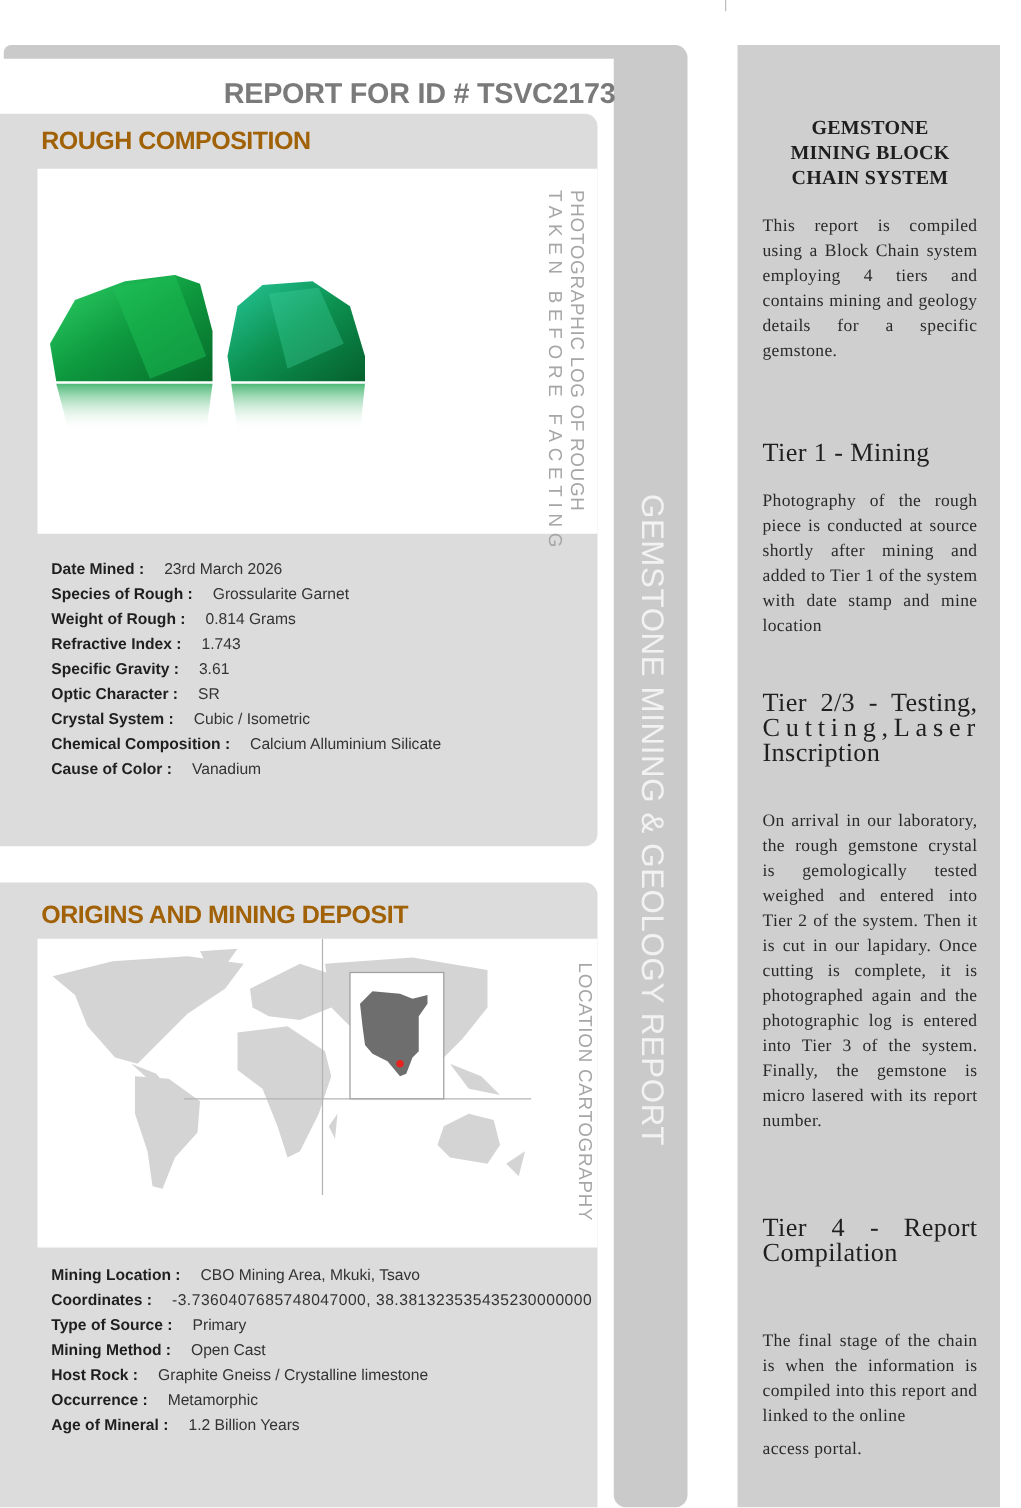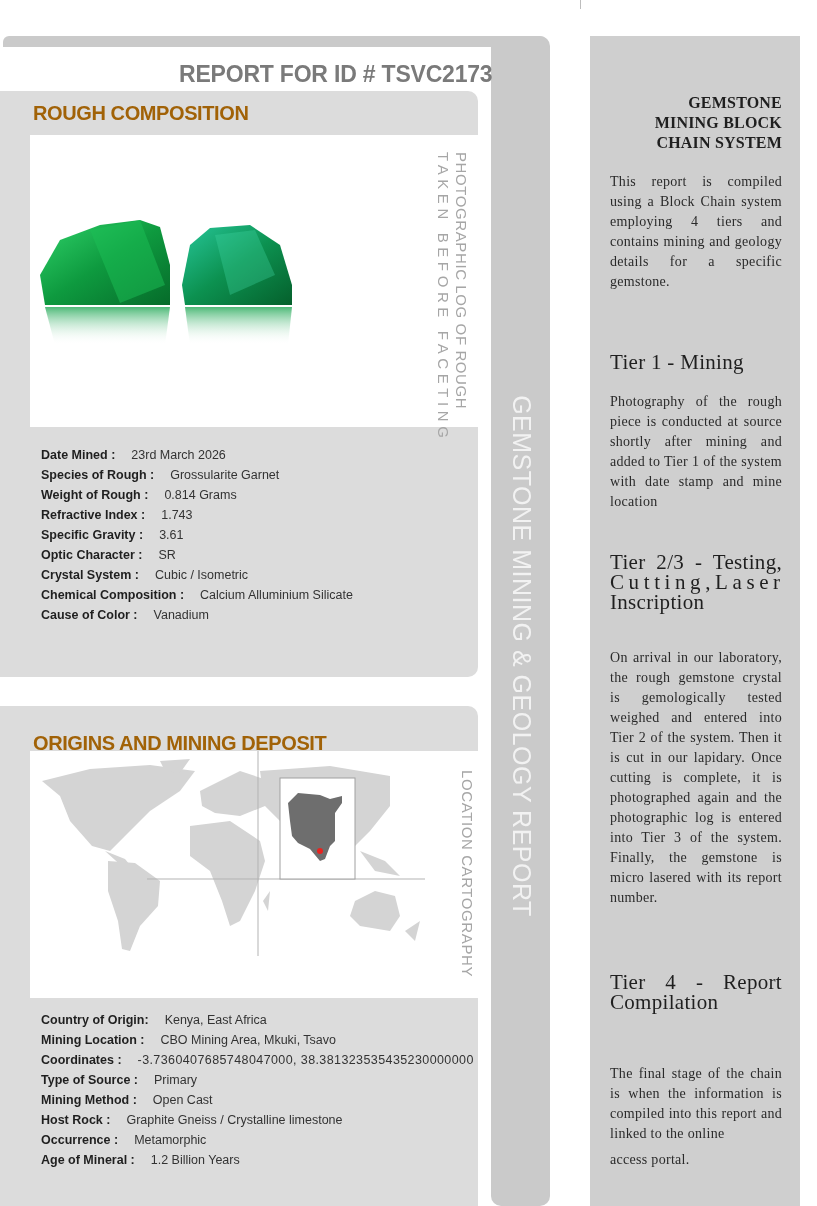--- a/index.html
+++ b/index.html
@@ -14,42 +14,42 @@
   .vbar-title span { position: absolute; left: 50%; top: 620px; transform: translate(-50%, -50%) rotate(90deg); white-space: nowrap; color: #f2f2f2; font-size: 25px; letter-spacing: 0.5px; }
 
   .report-id { position: absolute; left: 179px; top: 61px; font-size: 23px; font-weight: bold; color: #7a7a7a; letter-spacing: -0.2px; }
 
   .panel { position: absolute; left: 0; width: 478px; background: #dcdcdc; border-radius: 0 10px 10px 0; }
   .panel-rough { top: 91px; height: 586px; }
   .panel-origin { top: 706px; height: 500px; border-radius: 0 10px 0 0; }
 
   .panel-title { position: absolute; left: 33px; font-size: 20px; font-weight: bold; color: #a16207; letter-spacing: -0.4px; }
   .panel-rough .panel-title { top: 11px; }
-  .panel-origin .panel-title { top: 15px; margin-top: 11px; }
+  .panel-origin .panel-title { top: 15px; }
 
   .photo-box { position: absolute; left: 30px; top: 44px; width: 448px; height: 292px; background: #ffffff; }
   .map-box { position: absolute; left: 30px; top: 45px; width: 448px; height: 247px; background: #ffffff; }
 
   .vert-caption { position: absolute; color: #a6a6a6; font-size: 15px; white-space: nowrap; transform: rotate(90deg); transform-origin: left top; line-height: 18px; }
   .cap-photo { left: 470px; top: 152px; }
   .cap-photo div { letter-spacing: 0.6px; }
   .cap-photo div.l2 { letter-spacing: 4.6px; }
   .cap-map { left: 476px; top: 770px; letter-spacing: 0.6px; }
 
   .props { position: absolute; left: 41px; font-size: 12.5px; color: #222; }
   .props-rough { top: 354px; }
   .props-origin { top: 304px; }
   .prop { height: 20px; line-height: 20px; white-space: nowrap; }
   .prop .k { font-weight: bold; color: #1f1f1f; }
   .prop .v { color: #333; margin-left: 16px; }
 
   
   .side { position: absolute; left: 590px; top: 36px; width: 210px; height: 1170px; background: #cfcfcf; }
   .side-inner { position: absolute; left: 20px; width: 172px; font-family: "Liberation Serif", serif; color: #1f1f1f; }
-  .side-title { top: 57px; text-align: right; font-weight: bold; font-size: 16px; line-height: 20px; letter-spacing: 0.2px; }
+  .side-title { top: 57px; text-align: center; font-weight: bold; font-size: 16px; line-height: 20px; letter-spacing: 0.2px; }
   .side-text { font-size: 14px; line-height: 20px; text-align: justify; color: #2a2a2a; letter-spacing: 0.3px; }
   .side-head { font-weight: normal; font-size: 21px; line-height: 20px; text-align: justify; letter-spacing: 0.3px; }
   .t-intro { top: 136px; }
   .h1 { top: 316px; }
   .t1 { top: 356px; }
   .h2 { top: 516px; }
   .h2 .spaced { letter-spacing: 4.6px; }
   .t2 { top: 612px; }
   .h3 { top: 936px; }
   .t3 { top: 996px; margin-top: 32px; }
@@ -138,21 +138,20 @@
       </g>
       <line x1="117" y1="128" x2="395" y2="128" stroke="#b3b3b3" stroke-width="1"></line>
       <line x1="228" y1="0" x2="228" y2="205" stroke="#b3b3b3" stroke-width="1"></line>
 
       <rect x="250" y="27" width="75" height="101" fill="#ffffff" stroke="#a0a0a0" stroke-width="1"></rect>
       <path d="M258 52 L268 42 L290 44 L300 48 L312 45 L312 52 L305 62 L305 90 L300 95 L295 108 L290 110 L280 98 L268 92 L262 85 L260 70 Z" fill="#6e6e6e"></path>
       <circle cx="290" cy="100" r="3" fill="#e8231f"></circle>
     </svg>
   </div>
   <div class="props props-origin">
-    <div class="prop"><span class="k">Country of Origin:</span><span class="v">Kenya, East Africa</span></div>
     <div class="prop"><span class="k">Mining Location :</span><span class="v">CBO Mining Area, Mkuki, Tsavo</span></div>
     <div class="prop"><span class="k">Coordinates :</span><span class="v" style="letter-spacing:0.4px;">-3.7360407685748047000,  38.381323535435230000000</span></div>
     <div class="prop"><span class="k">Type of Source :</span><span class="v">Primary</span></div>
     <div class="prop"><span class="k">Mining Method :</span><span class="v">Open Cast</span></div>
     <div class="prop"><span class="k">Host Rock :</span><span class="v">Graphite Gneiss / Crystalline limestone</span></div>
     <div class="prop"><span class="k">Occurrence :</span><span class="v">Metamorphic</span></div>
     <div class="prop"><span class="k">Age of Mineral :</span><span class="v">1.2 Billion Years</span></div>
   </div>
 </section>
 

